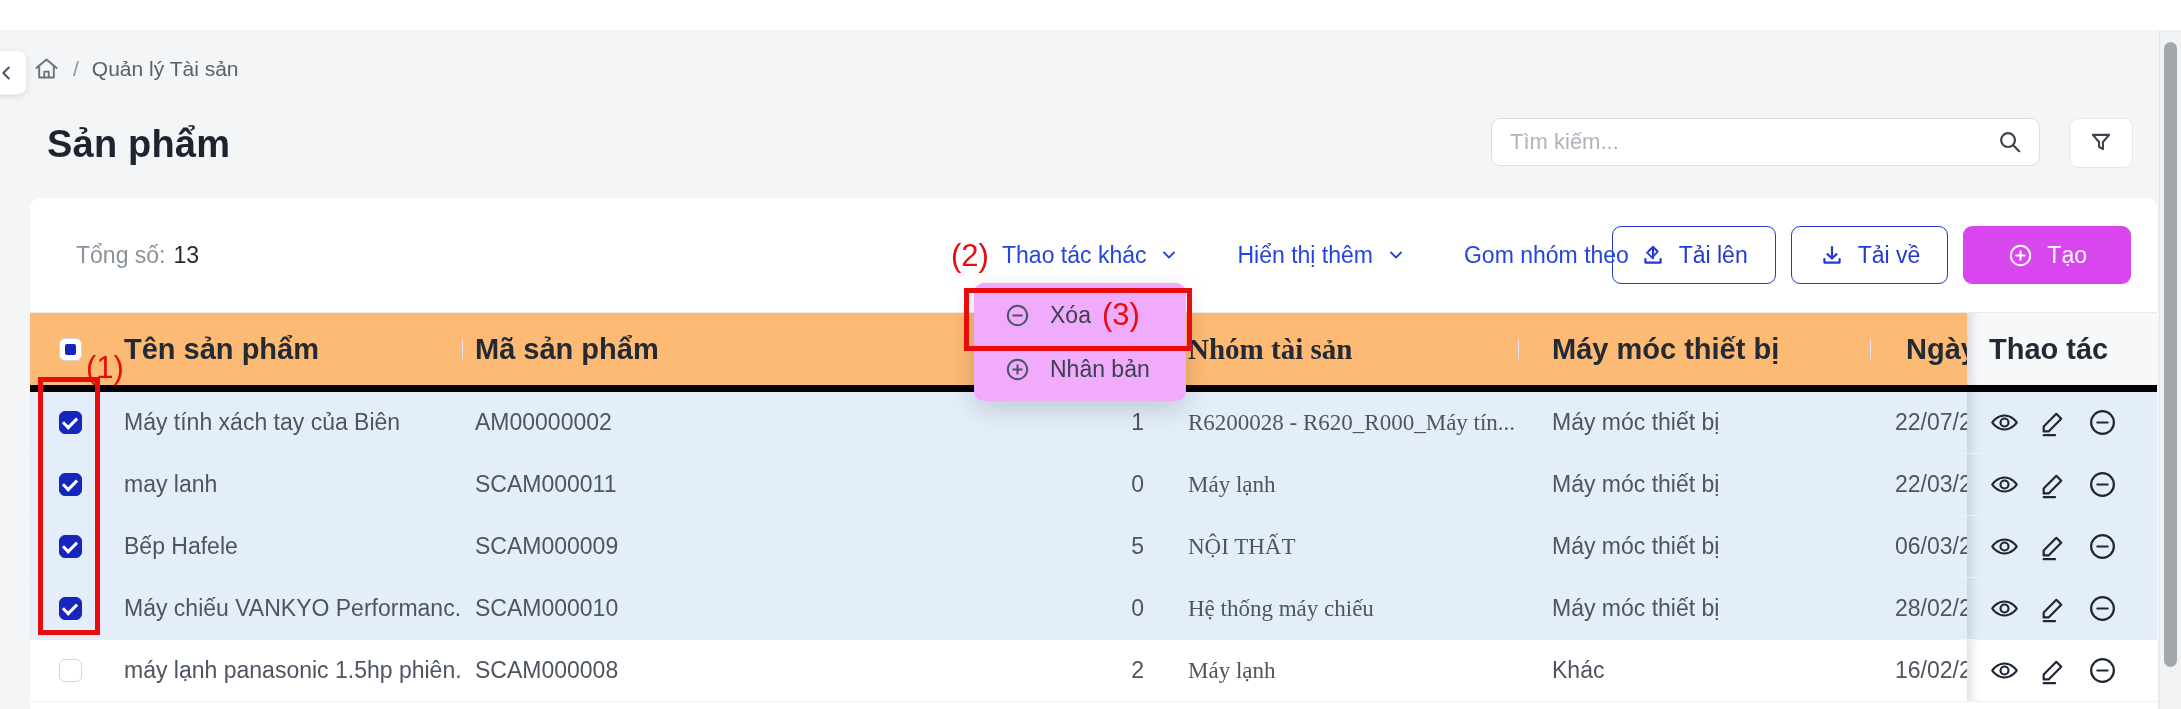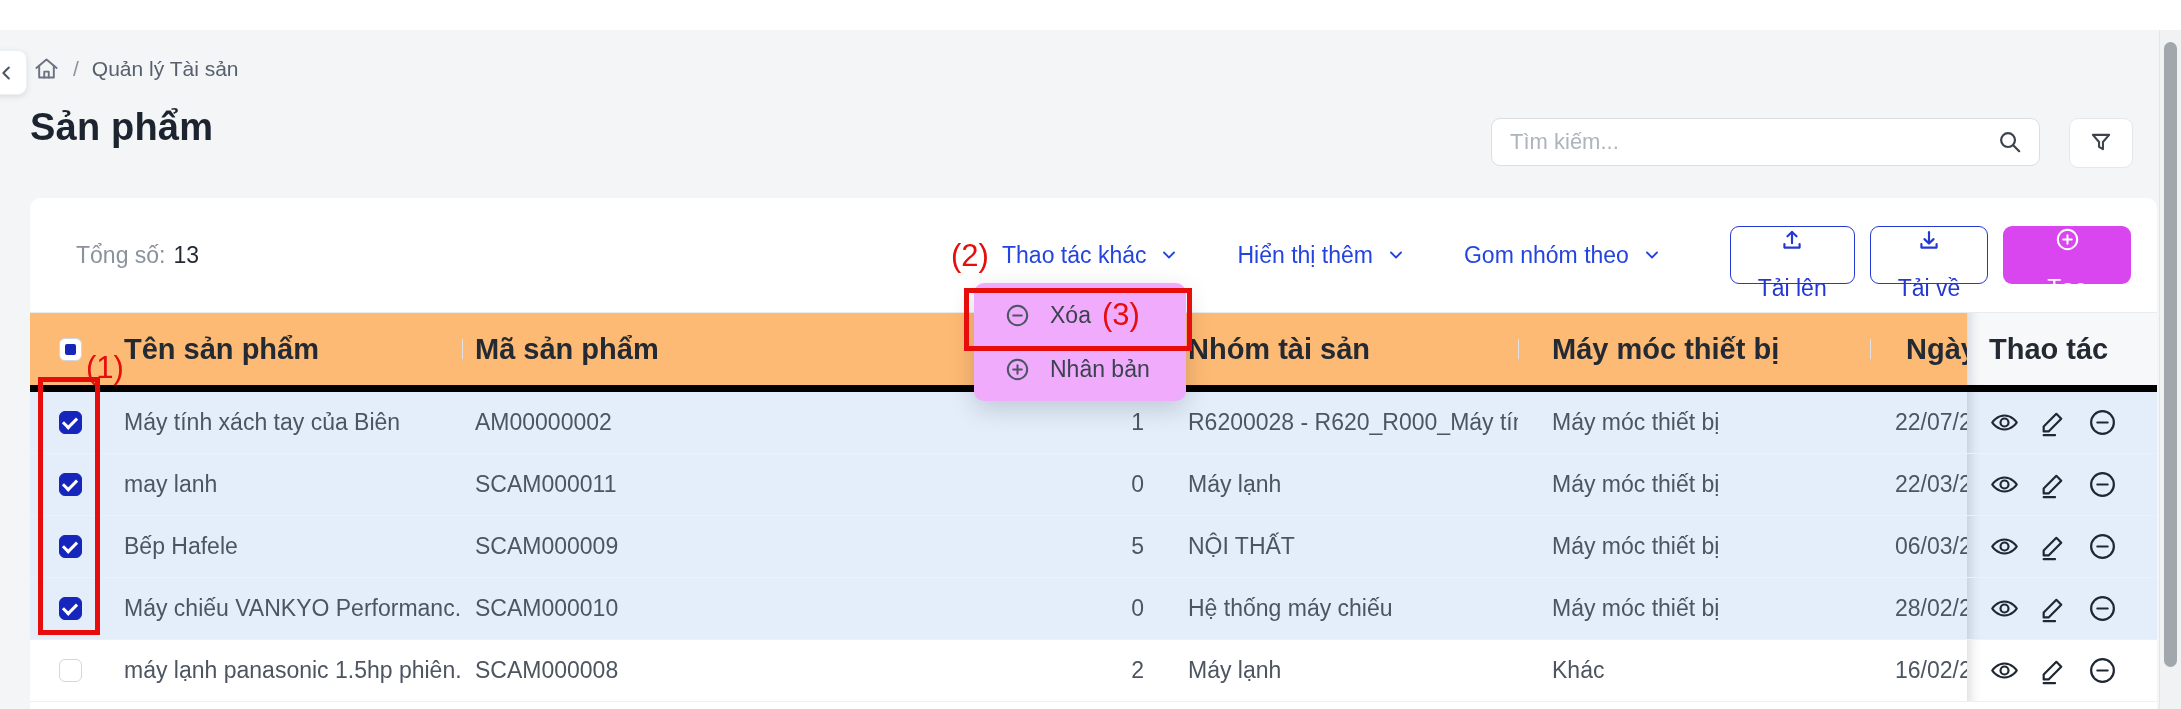--- a/index.html
+++ b/index.html
@@ -8,56 +8,56 @@
   .topbar{position:absolute;top:0;left:0;width:100%;height:30px;background:#ffffff;}
 
   
   .collapse-btn{position:absolute;left:-13px;top:50px;width:38px;height:43px;background:#fff;
     border:1px solid #edf0f3;border-radius:9px;box-shadow:0 2px 6px rgba(0,0,0,.10);
     display:flex;align-items:center;justify-content:center;color:#4b5563;cursor:pointer;}
 
   .breadcrumb{position:absolute;left:33px;top:55px;display:flex;align-items:center;gap:13px;
     color:#57606c;font-size:21px;}
   .crumb-sep{color:#8b929c;}
-  .page-title{position:absolute;left:30px;top:106px;margin:0;font-size:38px;font-weight:700;color:#1c2430;letter-spacing:.2px;}
+  .page-title{position:absolute;left:30px;top:106px;margin:17px;font-size:38px;font-weight:700;color:#1c2430;letter-spacing:.2px;}
 
   .search-box{position:absolute;left:1491px;top:118px;width:549px;height:48px;background:#fff;
     border:1px solid #d9dee4;border-radius:9px;display:flex;align-items:center;box-sizing:border-box;}
   .search-box input{flex:1;height:100%;border:none;outline:none;background:transparent;
     font-family:"Liberation Sans",sans-serif;font-size:22px;color:#374151;padding:0 14px 0 18px;}
   .search-box input::placeholder{color:#aeb4bd;}
   .search-box .mag{margin-right:16px;display:flex;}
   .filter-btn{position:absolute;left:2069px;top:118px;width:62px;height:48px;background:#fff;
     border:1px solid #e4e8ec;border-radius:9px;display:flex;align-items:center;justify-content:center;cursor:pointer;}
 
   
   .card{position:absolute;left:30px;top:198px;width:2127px;height:530px;background:#fff;border-radius:10px 10px 0 0;}
 
   .toolbar{position:relative;height:114px;display:flex;align-items:center;padding:0 26px 0 46px;box-sizing:border-box;}
   .total{font-size:23px;color:#8a929c;display:flex;align-items:center;gap:8px;}
   .total b{color:#242a33;font-weight:400;}
   .menus{position:absolute;left:972px;top:0;height:114px;display:flex;align-items:center;gap:58px;}
   .menu-link{display:flex;align-items:center;gap:13px;color:#2444df;font-size:23px;cursor:pointer;white-space:nowrap;}
   .actions{margin-left:auto;display:flex;gap:15px;align-items:center;}
-  .btn{height:58px;border-radius:9px;font-size:23px;display:flex;align-items:center;gap:22px;
-    box-sizing:border-box;cursor:pointer;font-family:"Liberation Sans",sans-serif;white-space:nowrap;flex-direction:column;}
+  .btn{height:58px;border-radius:9px;font-size:23px;display:flex;align-items:center;gap:13px;
+    box-sizing:border-box;cursor:pointer;font-family:"Liberation Sans",sans-serif;white-space:nowrap;}
   .btn-outline{background:#fff;border:1.6px solid #2438d2;color:#2438d2;padding:0 27px;}
   .btn-primary{background:#d946ef;border:none;color:#fff;padding:0 44px;}
 
   
   .thead,.trow{display:grid;grid-template-columns:80px 352px 330px 368px 358px 352px minmax(0,1fr) 190px;align-items:stretch;}
   .thead{height:80px;background:#fdba74;border-top:1px solid #e9ebef;border-bottom:7px solid #000000;
     font-weight:700;color:#242a33;font-size:29px;box-sizing:border-box;}
   .cell{display:flex;align-items:center;overflow:hidden;white-space:nowrap;box-sizing:border-box;position:relative;}
   .th.vdiv::before{content:"";position:absolute;left:0;top:26px;bottom:26px;width:1px;background:#dde1e6;}
   .col-cb{justify-content:center;}
   .col-name{padding-left:14px;}
   .col-code{padding-left:13px;}
   .col-qty{justify-content:flex-end;padding-right:16px;}
-  .col-group{padding-left:28px;}
+  .col-group{padding-left:28px;font-family:Liberation Serif, serif;}
   .col-machine{padding-left:34px;}
   .col-date{padding-left:25px;}
   .th.col-date{padding-left:36px;}
   .col-actions{padding-left:22px;gap:18px;}
   .sticky{box-shadow:inset 14px 0 12px -11px rgba(16,24,40,.16);}
   .thead .sticky{background:#f7f8fa;}
   .trow .sticky{background:inherit;}
 
   .trow{height:61px;border-bottom:1px solid #edf0f4;font-size:23px;color:#4c5560;background:#fff;}
   .trow.selected{background:#e4eefb;}

